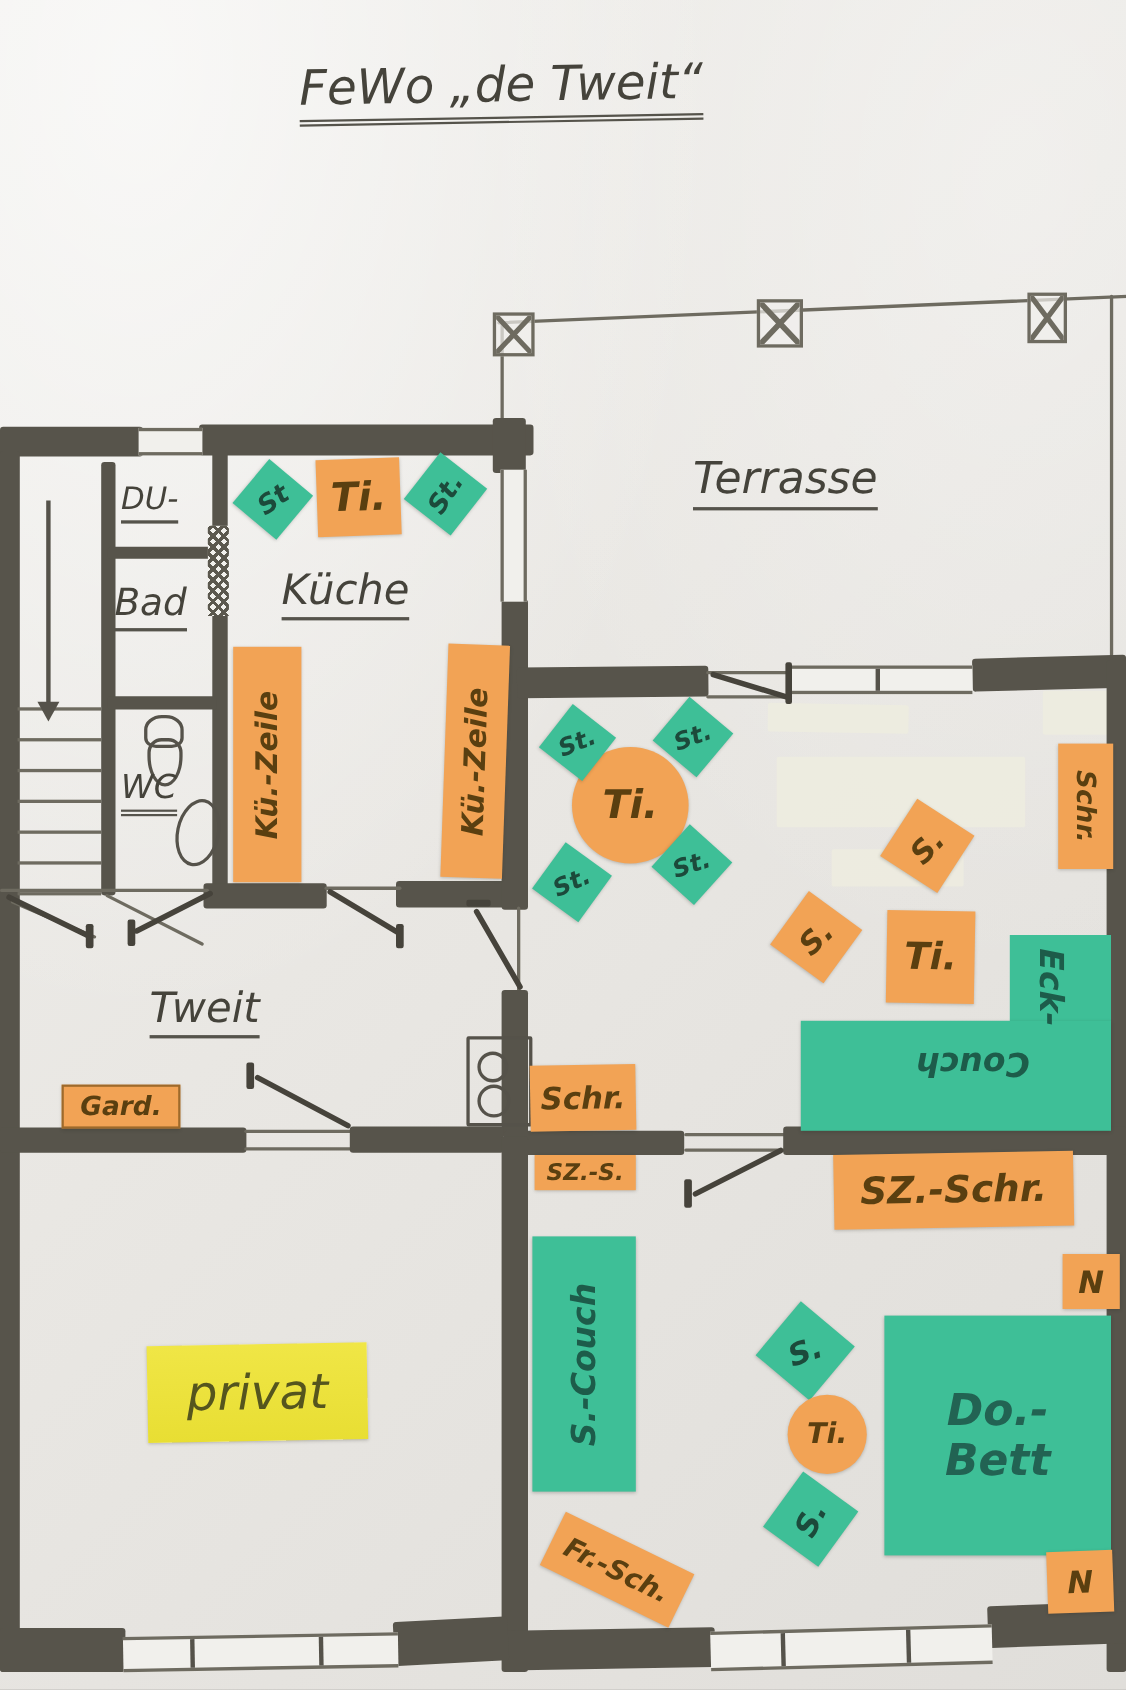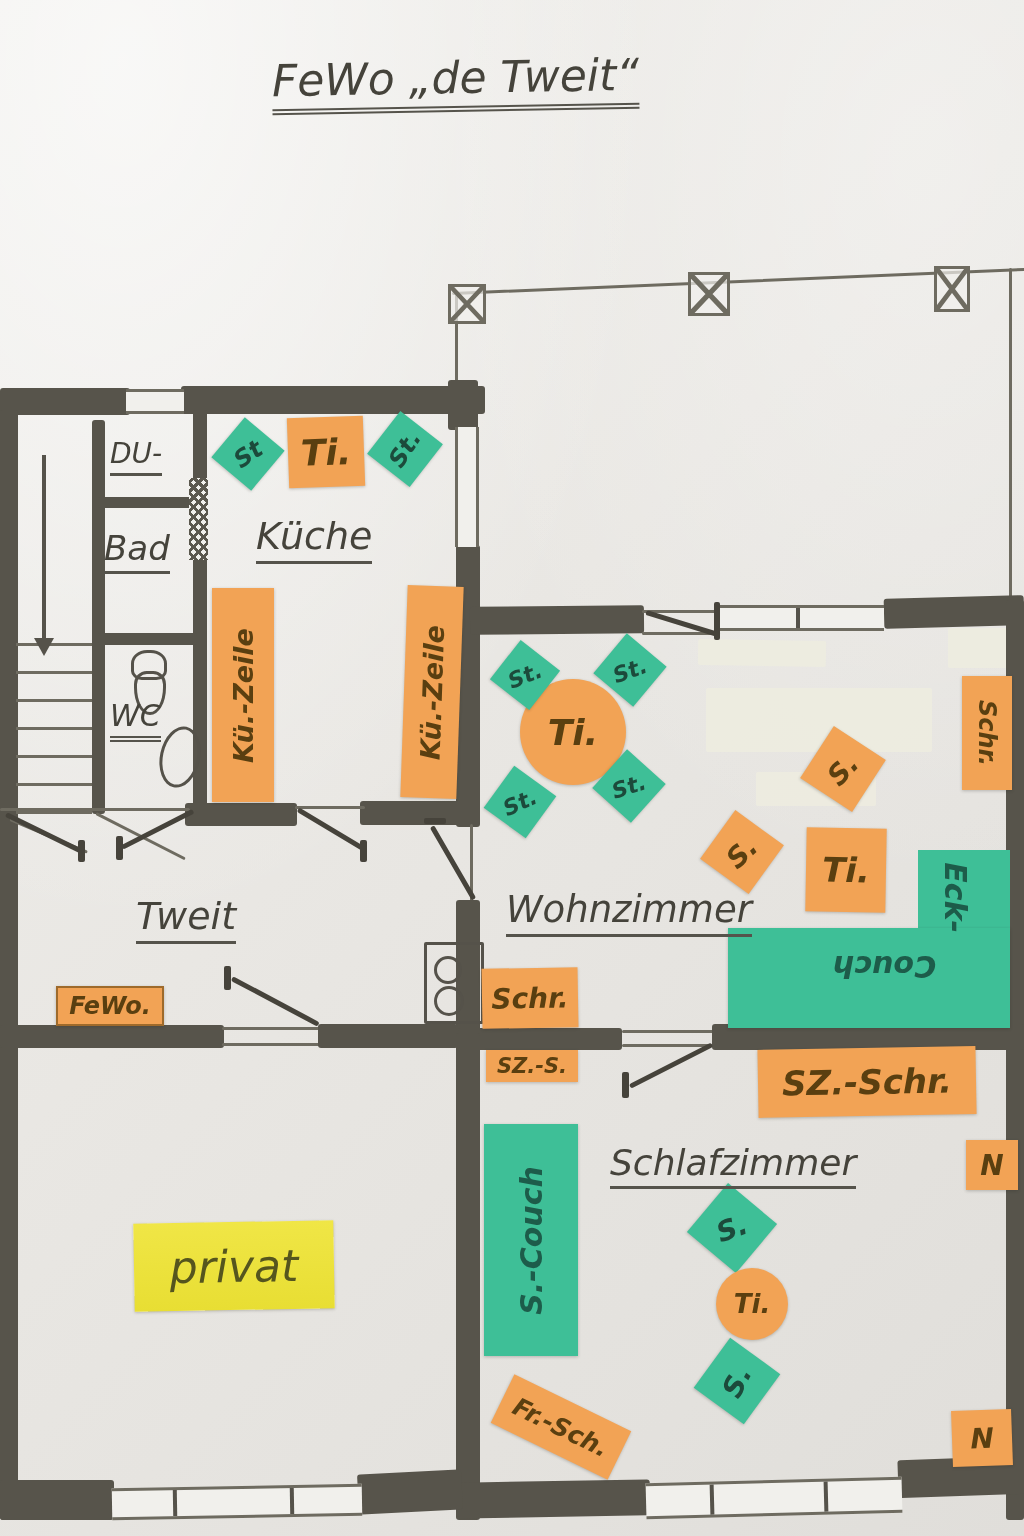--- a/index.html
+++ b/index.html
@@ -54,20 +54,21 @@
   <div class="xpost" style="left:688px;top:272px;width:36px;height:38px;">
     <svg viewBox="0 0 10 10" preserveAspectRatio="none">
         <path d="M0 0 L10 10 M10 0 L0 10" stroke="#6e6b60" stroke-width="1.4" fill="none"></path>
       </svg>
     </div>
   <div class="xpost" style="left:934px;top:266px;width:30px;height:40px;">
     <svg viewBox="0 0 10 10" preserveAspectRatio="none">
         <path d="M0 0 L10 10 M10 0 L0 10" stroke="#6e6b60" stroke-width="1.4" fill="none"></path>
       </svg>
     </div>
+  <div class="lbl ul" style="left:630px;top:412px;font-size:40px;">Terrasse</div>
 
   <div class="wall" style="left:0px;top:388px;width:130px;height:27px;"></div>
   <div class="win" style="left:126px;top:389px;width:58px;height:25px;"></div>
   <div class="wall" style="left:181px;top:386px;width:304px;height:28px;"></div>
 
   <div class="wall" style="left:0px;top:410px;width:18px;height:1110px;"></div>
 
   <div class="wall" style="left:92px;top:420px;width:13px;height:394px;"></div>
   <div class="wall" style="left:193px;top:410px;width:14px;height:402px;"></div>
   <div class="wall" style="left:98px;top:497px;width:99px;height:11px;"></div>
@@ -158,22 +159,20 @@
   <div class="tape" style="left:698px;top:640px;width:128px;height:26px;transform:rotate(1deg);"></div>
   <div class="tape" style="left:706px;top:688px;width:226px;height:64px;"></div>
   <div class="tape" style="left:756px;top:772px;width:120px;height:34px;"></div>
   <div class="tape" style="left:948px;top:628px;width:70px;height:40px;"></div>
 
   <div class="lbl ul" style="left:110px;top:437px;font-size:28px;">DU-</div>
   <div class="lbl ul" style="left:104px;top:528px;font-size:34px;">Bad</div>
   <div class="lbl dul" style="left:110px;top:698px;font-size:30px;">WC</div>
   <div class="lbl ul" style="left:256px;top:514px;font-size:38px;">Küche</div>
   <div class="lbl ul" style="left:136px;top:894px;font-size:38px;">Tweit</div>
-  <div class="lbl ul" style="left:506px;top:888px;font-size:37px;">Wohnzimmer</div>
-  <div class="lbl ul" style="left:610px;top:1142px;font-size:36px;">Schlafzimmer</div>
 
   <div class="cut gr" style="left:222px;top:428px;width:52px;height:52px;transform:rotate(40deg);">
     <span style="transform:rotate(-75deg);font-size:24px;">St</span>
     </div>
   <div class="cut or" style="left:288px;top:417px;width:76px;height:70px;transform:rotate(-2deg);">
     <span style="font-size:36px;">Ti.</span>
     </div>
   <div class="cut gr" style="left:378px;top:422px;width:54px;height:54px;transform:rotate(38deg);">
     <span style="transform:rotate(-95deg);font-size:24px;">St.</span>
     </div>
@@ -218,32 +217,36 @@
     <span style="transform:rotate(90deg);font-size:30px;white-space:nowrap;">Eck-</span>
     </div>
   <div class="cut" style="left:800px;top:938px;width:170px;height:56px;box-shadow:none;color:#1d5c4a;">
     <span style="transform:rotate(180deg);font-size:30px;">Couch</span>
     </div>
   <div class="cut or" style="left:482px;top:968px;width:96px;height:60px;transform:rotate(-1deg);">
     <span style="font-size:28px;">Schr.</span>
     </div>
 
   <div class="cut or" style="left:56px;top:986px;width:104px;height:36px;border:2px solid rgba(90,60,10,.55);">
-    <span style="font-size:24px;">FeWo.</span>
+    <span style="font-size:24px;">Gard.</span>
     </div>
 
   <div class="cut or" style="left:486px;top:1050px;width:92px;height:32px;">
     <span style="font-size:21px;">SZ.-S.</span>
     </div>
   <div class="cut or" style="left:758px;top:1048px;width:218px;height:68px;transform:rotate(-1deg);">
     <span style="font-size:34px;">SZ.-Schr.</span>
     </div>
   <div class="cut or" style="left:966px;top:1140px;width:52px;height:50px;">
     <span style="font-size:28px;">N</span>
     </div>
+  <div class="cut gr" style="left:804px;top:1196px;width:206px;height:218px;flex-direction:column;color:#226353;">
+    <span style="font-size:40px;">Do.-</span>
+    <span style="font-size:40px;">Bett</span>
+    </div>
   <div class="cut or" style="left:952px;top:1410px;width:60px;height:56px;transform:rotate(-2deg);">
     <span style="font-size:28px;">N</span>
     </div>
   <div class="cut gr" style="left:484px;top:1124px;width:94px;height:232px;color:#1d5c4a;">
     <span style="transform:rotate(-90deg);font-size:30px;white-space:nowrap;">S.-Couch</span>
     </div>
   <div class="cut gr" style="left:700px;top:1196px;width:64px;height:64px;transform:rotate(40deg);">
     <span style="transform:rotate(-60deg);font-size:28px;">S.</span>
     </div>
   <div class="cut or" style="left:716px;top:1268px;width:72px;height:72px;border-radius:50%;">

